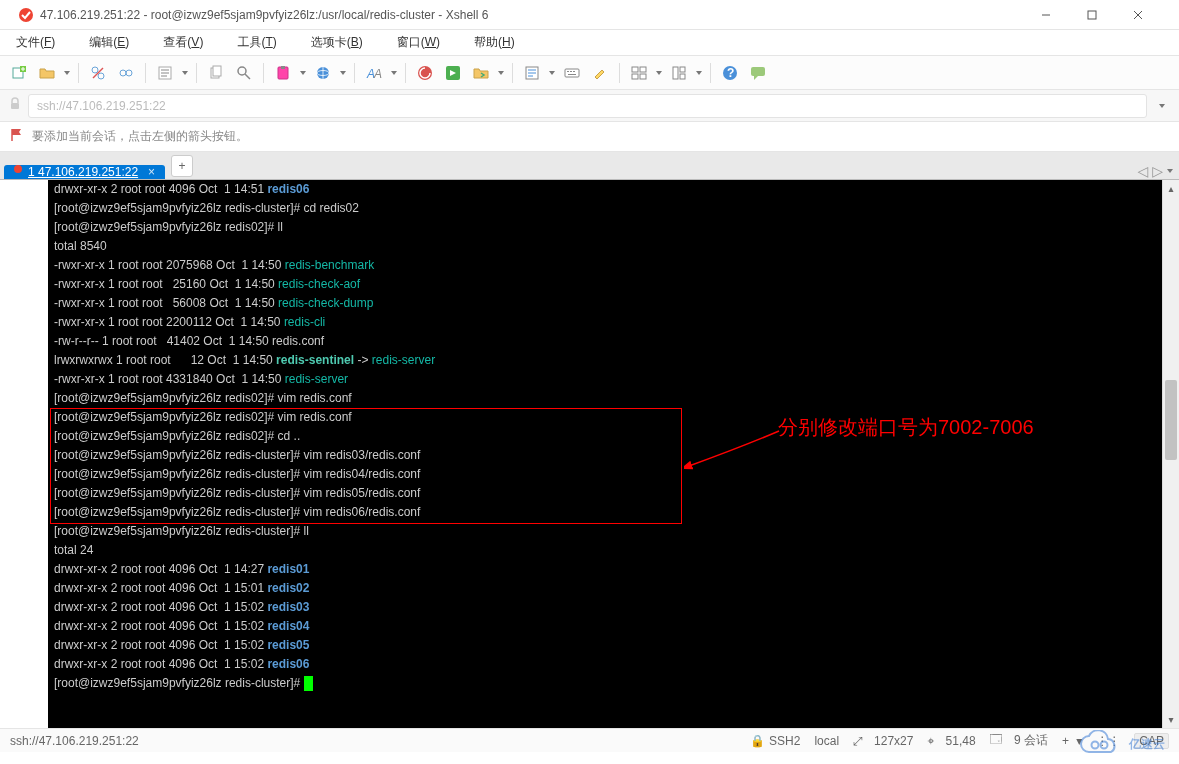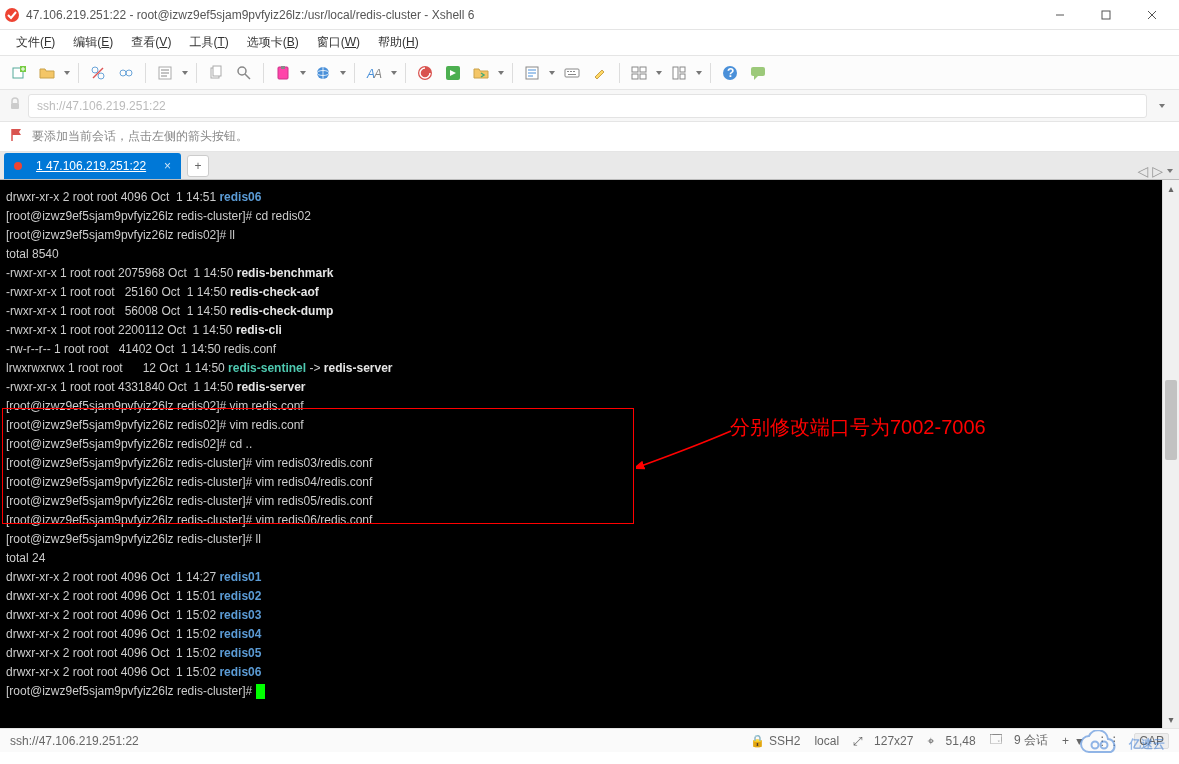--- a/index.html
+++ b/index.html
@@ -1,27 +1,27 @@
 <!DOCTYPE html>
 <html><head>
 <meta charset="utf-8">
 <style>
 * { margin: 0; padding: 0; box-sizing: border-box; font-family: "Microsoft YaHei", "Segoe UI", Tahoma, sans-serif; font-size: 12px; }
 body { background: #fff; width: 1179px; height: 764px; overflow: hidden; position: relative; }
 
 
-.titlebar { height: 30px; background: #fff; display: flex; align-items: center; padding: 0 4px; border-bottom: 1px solid #e5e5e5; }
+.titlebar { height: 30px; background: #fff; display: flex; align-items: center; padding: 0 18px; border-bottom: 1px solid #e5e5e5; }
 .titlebar .app-icon { width: 16px; height: 16px; margin-right: 6px; }
 .titlebar .title-text { color: #555; flex: 1; }
 .titlebar .win-btns { display: flex; gap: 0; }
 .titlebar .win-btn { width: 46px; height: 30px; display:flex; align-items:center; justify-content:center; color:#555; }
 .titlebar .win-btn svg{width:10px;height:10px;}
 
 
-.menubar { height: 26px; display: flex; align-items: center; padding: 0 8px; gap: 2px; border-bottom: 1px solid #e5e5e5;}
+.menubar { height: 26px; display: flex; align-items: center; padding: 0 8px; gap: 18px; border-bottom: 1px solid #e5e5e5;}
 .menubar .menu-item { padding: 3px 8px; color:#333; }
 .menubar .menu-item u { text-decoration: underline; }
 
 
 .toolbar { height: 34px; display: flex; align-items: center; padding: 0 6px; gap: 2px; border-bottom: 1px solid #e5e5e5; background:#fcfcfc;}
 .toolbar .tb-btn { width: 26px; height: 26px; display:flex; align-items:center; justify-content:center; border-radius:3px;}
 .toolbar .tb-sep { width:1px; height:20px; background:#ddd; margin:0 4px;}
 .toolbar .dd { width:10px; display:flex; align-items:center; justify-content:center; color:#888; font-size:8px;}
 .chev-down{width:0;height:0;border-left:3px solid transparent;border-right:3px solid transparent;border-top:4px solid #777;}
 
@@ -30,33 +30,33 @@
 .addrbar .lock { color:#bbb; }
 .addrbar .addr-input { flex:1; border:1px solid #e3e3e3; background:#fff; height:24px; display:flex; align-items:center; padding:0 8px; color:#bbb; border-radius:3px;}
 .addrbar .addr-dd { color:#888; padding:0 6px;}
 
 
 .infobar { height: 30px; display:flex; align-items:center; padding:0 10px; gap:8px; border-bottom:1px solid #e5e5e5; color:#888;}
 .infobar .flag { color:#d9534f; }
 
 
 .tabbar { height: 28px; background: #e9e9e9; display:flex; align-items:flex-end; padding-left:4px; border-bottom:1px solid #bbb;}
-.tab { height: 26px; background:#0078d7; color:#fff; display:flex; align-items:center; padding:0 10px; border-top-left-radius:3px; border-top-right-radius:3px; gap:14px;}
+.tab { height: 14px; background:#0078d7; color:#fff; display:flex; padding:0 10px; border-top-left-radius:3px; border-top-right-radius:3px; gap:6px;}
 .tab .dot{width:8px;height:8px;background:#e43;border-radius:50%;}
 .tab .tab-title{ text-decoration: underline; }
 .tab .tab-close{ color:#cde5f8; margin-left:4px;}
 .tab-add { width:22px; height:22px; background:#fff; border:1px solid #ccc; border-radius:3px; margin:0 0 2px 6px; display:flex; align-items:center; justify-content:center; color:#666;}
 .tabbar .right-ctrl{ margin-left:auto; display:flex; align-items:center; gap:4px; padding-right:6px; color:#999;}
 .tabbar .right-ctrl .arr{font-size:14px;}
 
 
 .terminal-wrap{ position:relative; height: 548px; display:flex;}
-.terminal { flex:1; background:#000; color:#ccc; font-family: "Consolas","Courier New", monospace; font-size: 15px; line-height: 19px; padding: 8px 6px; white-space: pre; position:relative; overflow:hidden;}
+.terminal { flex:1; background:#000; color:#ccc; font-family: "Consolas","Courier New", monospace; font-size: 15px; line-height: 19px; padding: 0 6px; white-space: pre; position:relative; overflow:hidden;margin-left:48px;}
 .terminal .c-blue{ color:#5b9bd5; font-weight:bold;}
-.terminal .c-green{ color:#e5e5e5; font-weight:bold;}
+.terminal .c-green{ color:#14b8a6; font-weight:normal;}
 .terminal .c-cyan{ color:#4ec9b0; font-weight:bold;}
 .terminal .c-white{ color:#ccc;}
 .terminal .cursor{ display:inline-block; width:9px; height:15px; background:#0f0; vertical-align:middle;}
 .scrollbar{ width:17px; background:#f0f0f0; border-left:1px solid #ddd; position:relative;}
 .scrollbar .thumb{ position:absolute; left:2px; right:2px; top:200px; height:80px; background:#c2c2c2; border-radius:2px;}
 .scrollbar .arr-up,.scrollbar .arr-down{position:absolute;left:0;right:0;height:17px;display:flex;align-items:center;justify-content:center;color:#666;font-size:10px;}
 .scrollbar .arr-up{top:0;} .scrollbar .arr-down{bottom:0;}
 
 
 .redbox{ position:absolute; border:1px solid #f00; }

